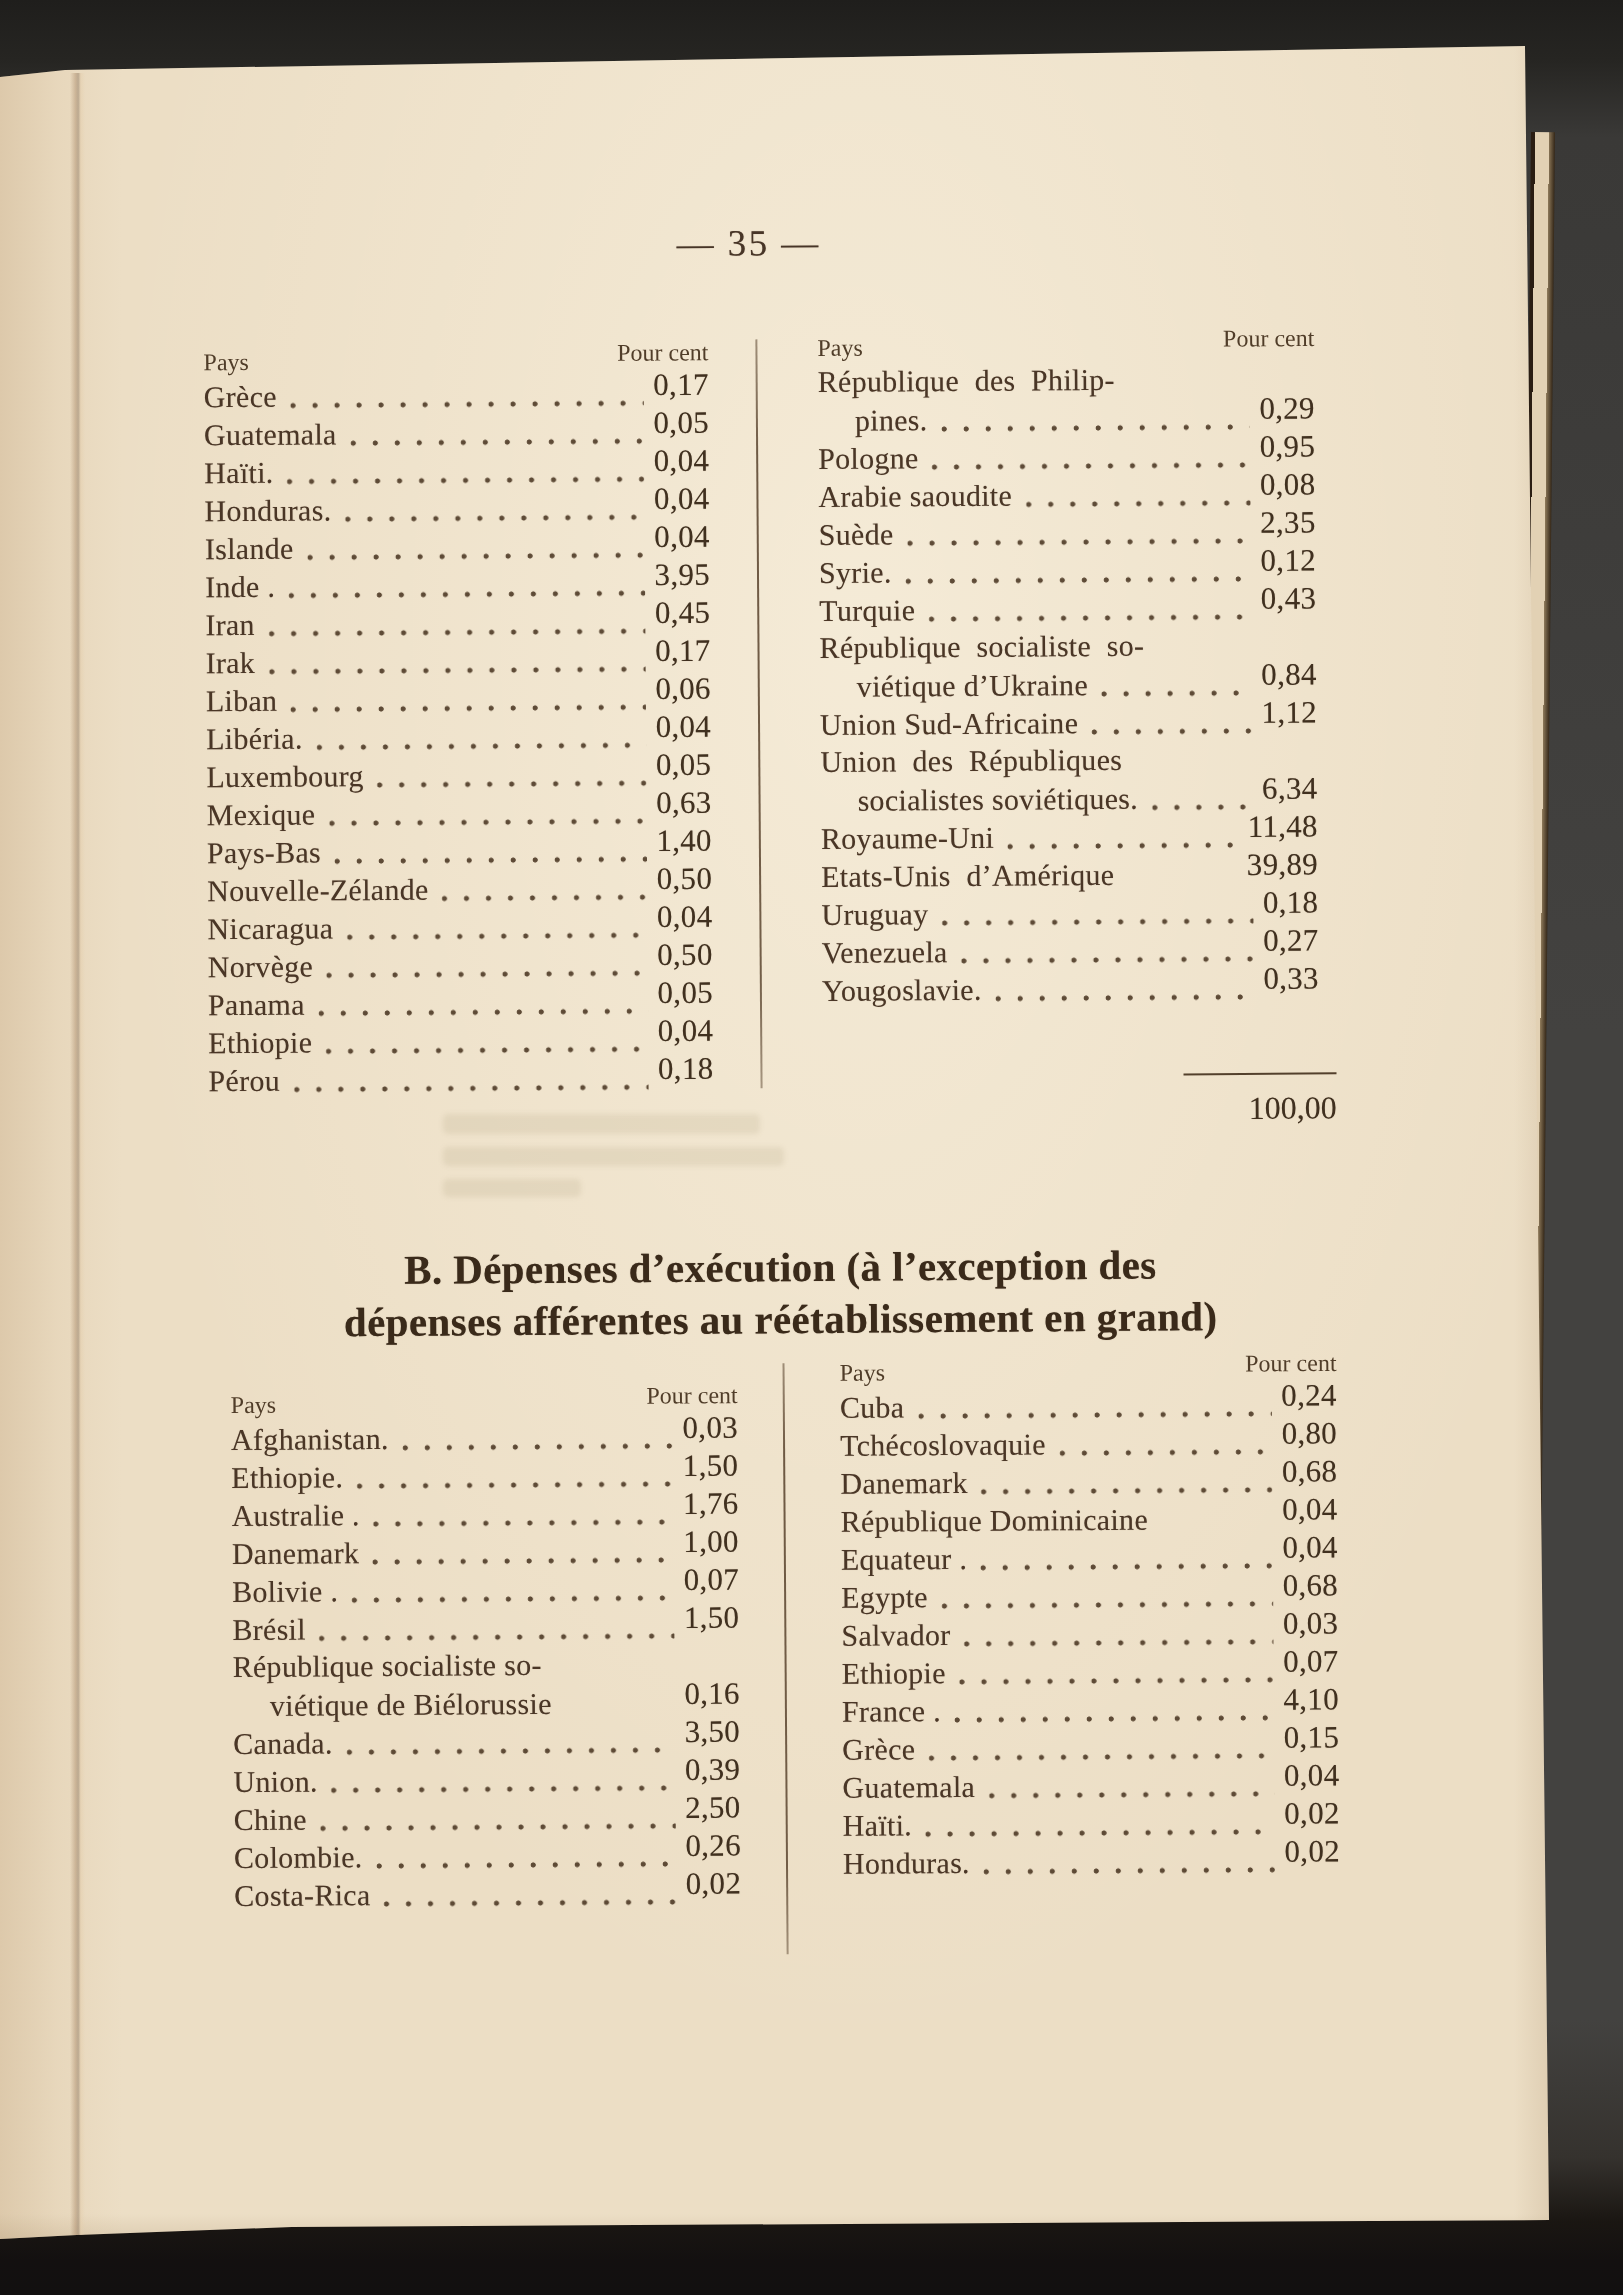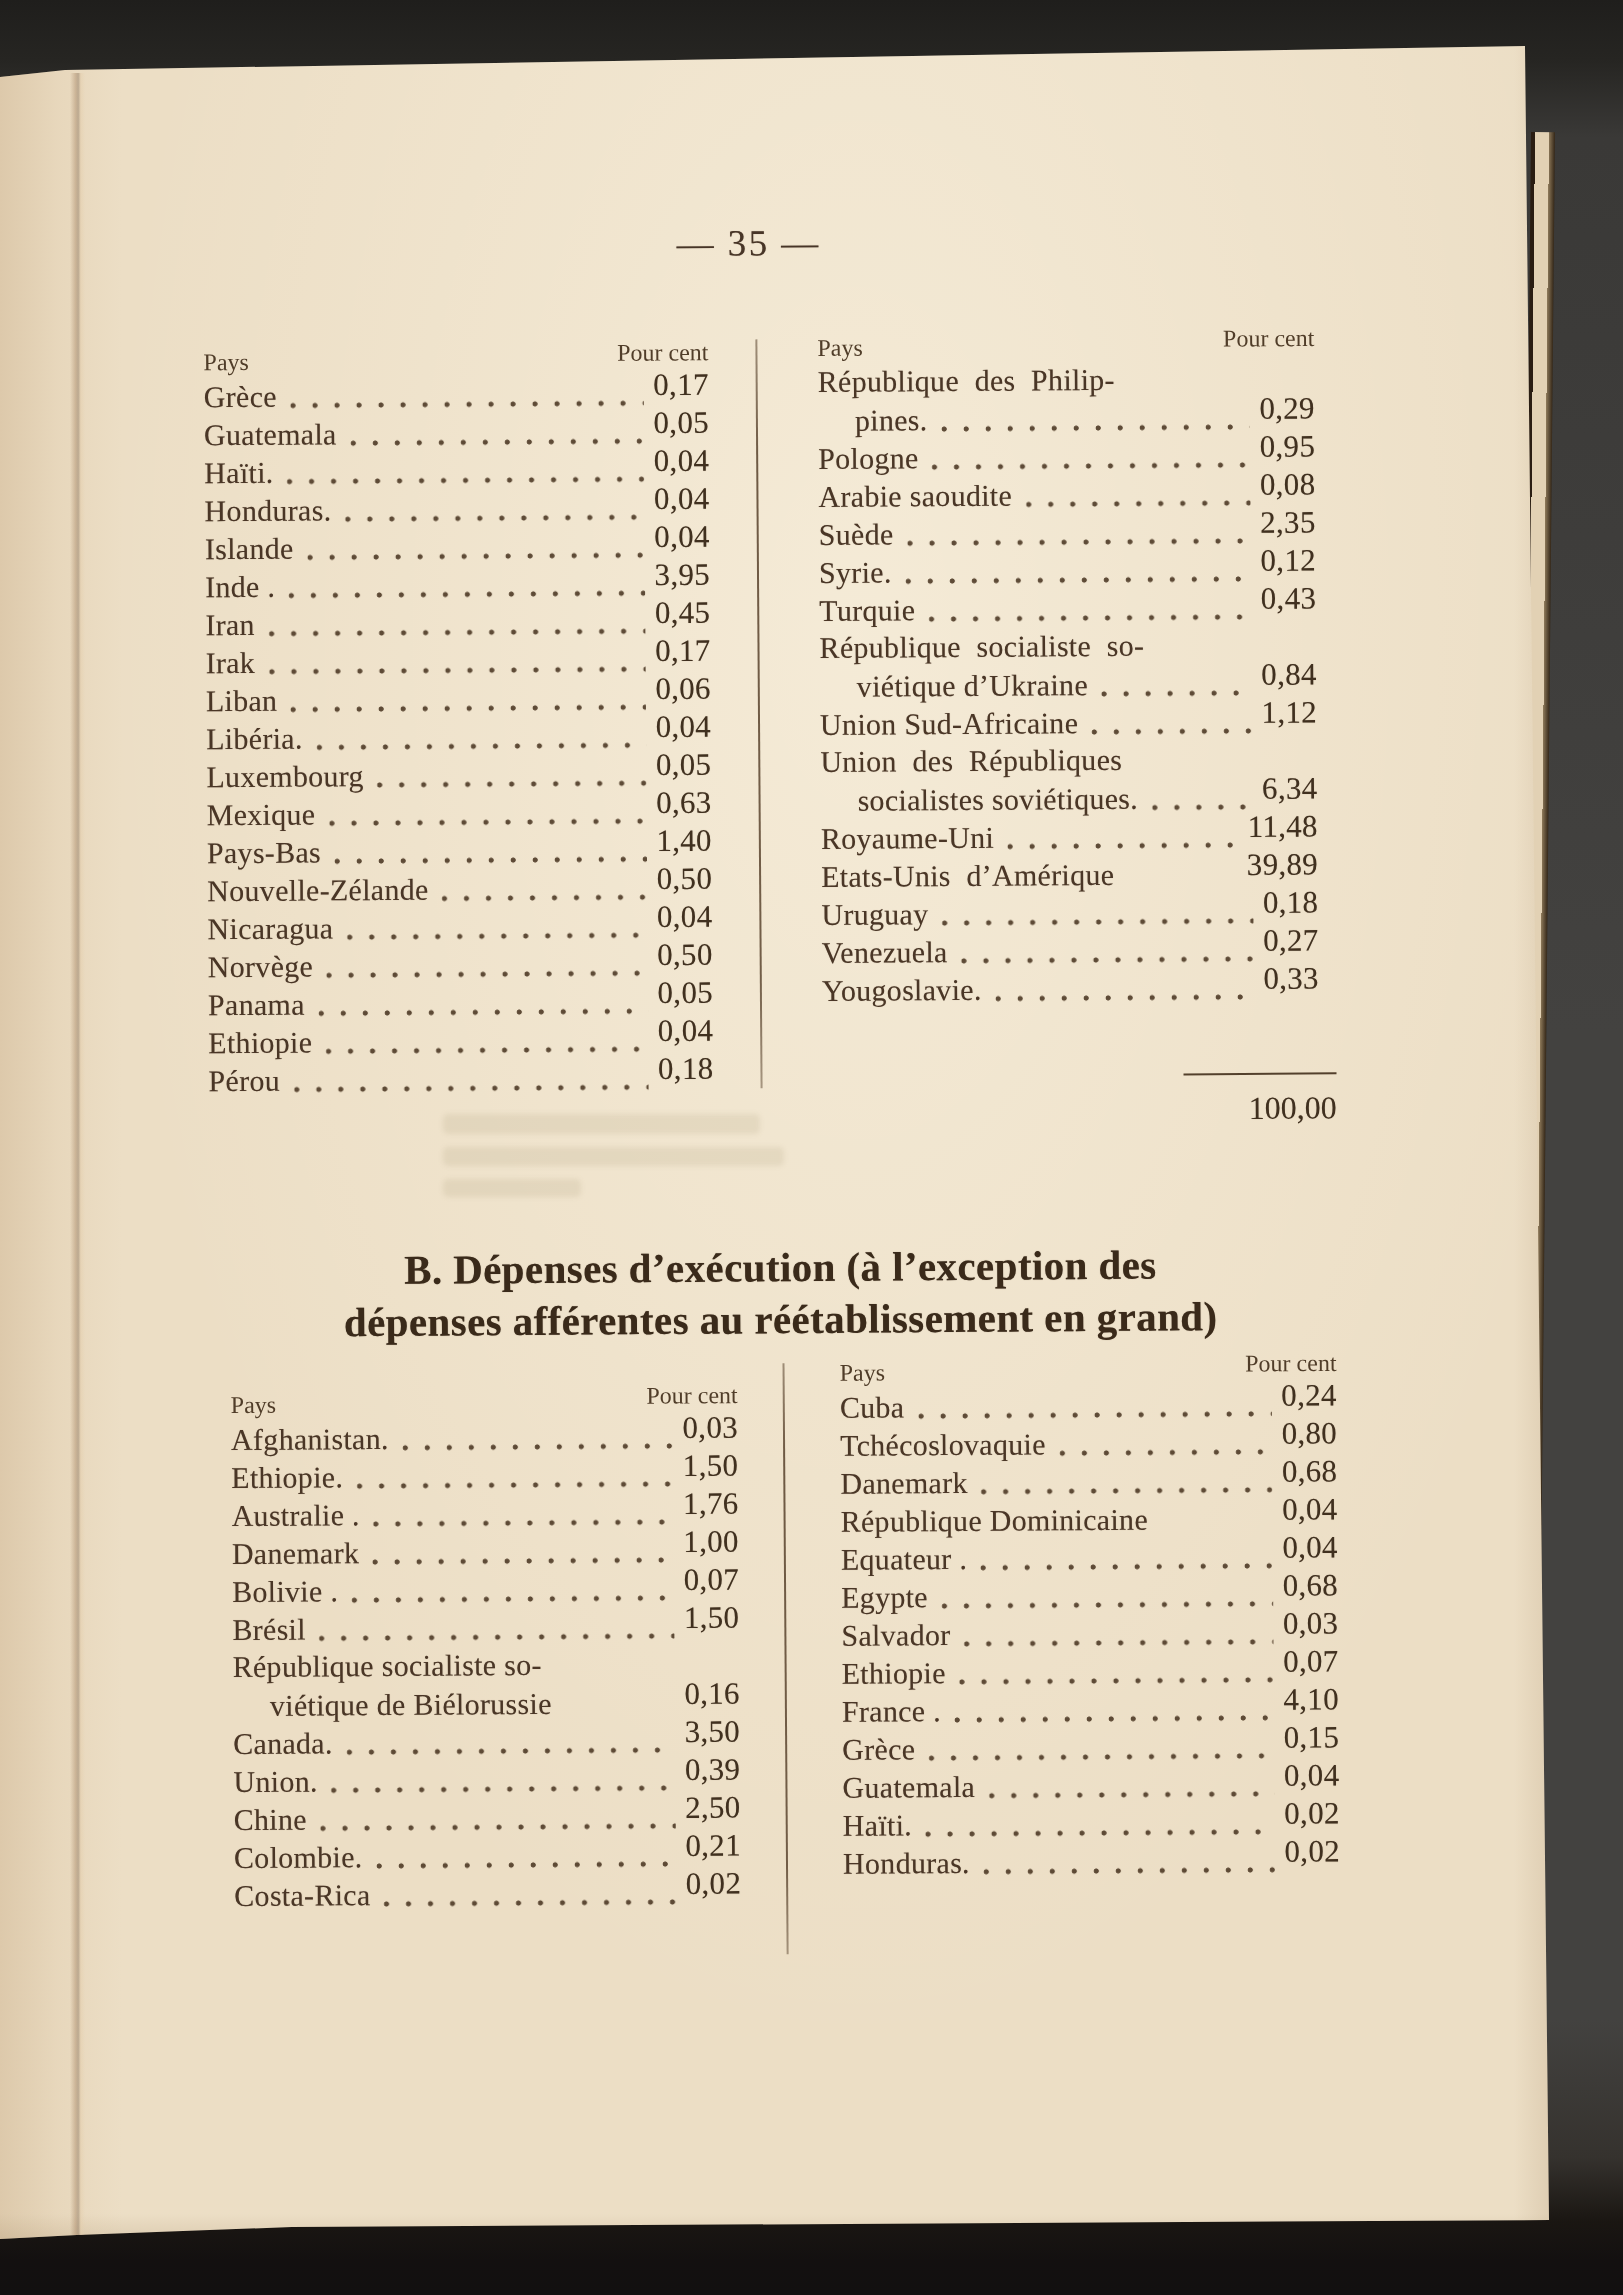--- a/index.html
+++ b/index.html
@@ -333,21 +333,21 @@
           <span class="val">0,39</span>
         </div>
         <div class="row">
           <span class="country">Chine</span>
           <span class="leader"></span>
           <span class="val">2,50</span>
         </div>
         <div class="row">
           <span class="country">Colombie.</span>
           <span class="leader"></span>
-          <span class="val">0,21</span>
+          <span class="val">0,26</span>
         </div>
         <div class="row">
           <span class="country">Costa-Rica</span>
           <span class="leader"></span>
           <span class="val">0,02</span>
         </div>
       </div>
   </div>
 
   <div id="divider-b" class="divider"></div>

